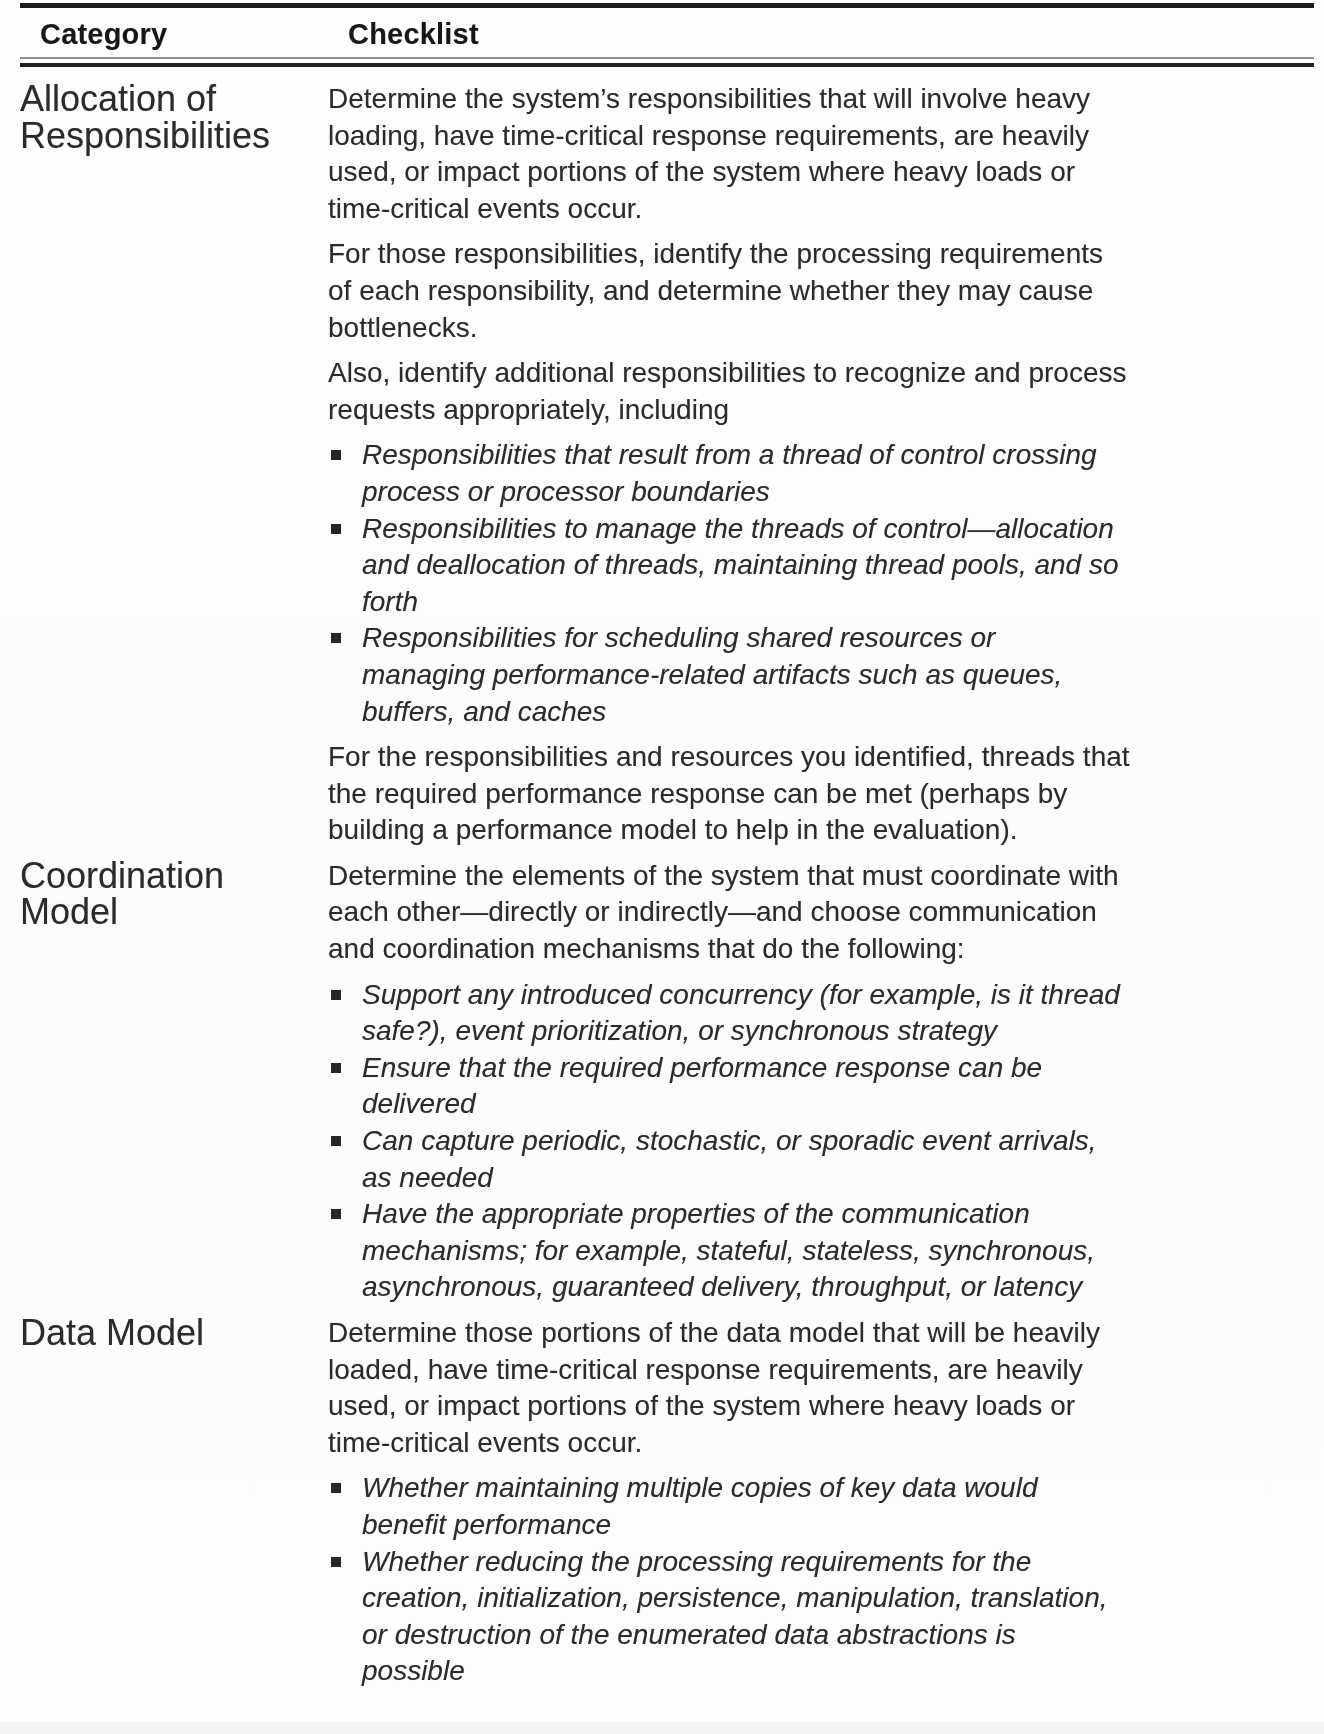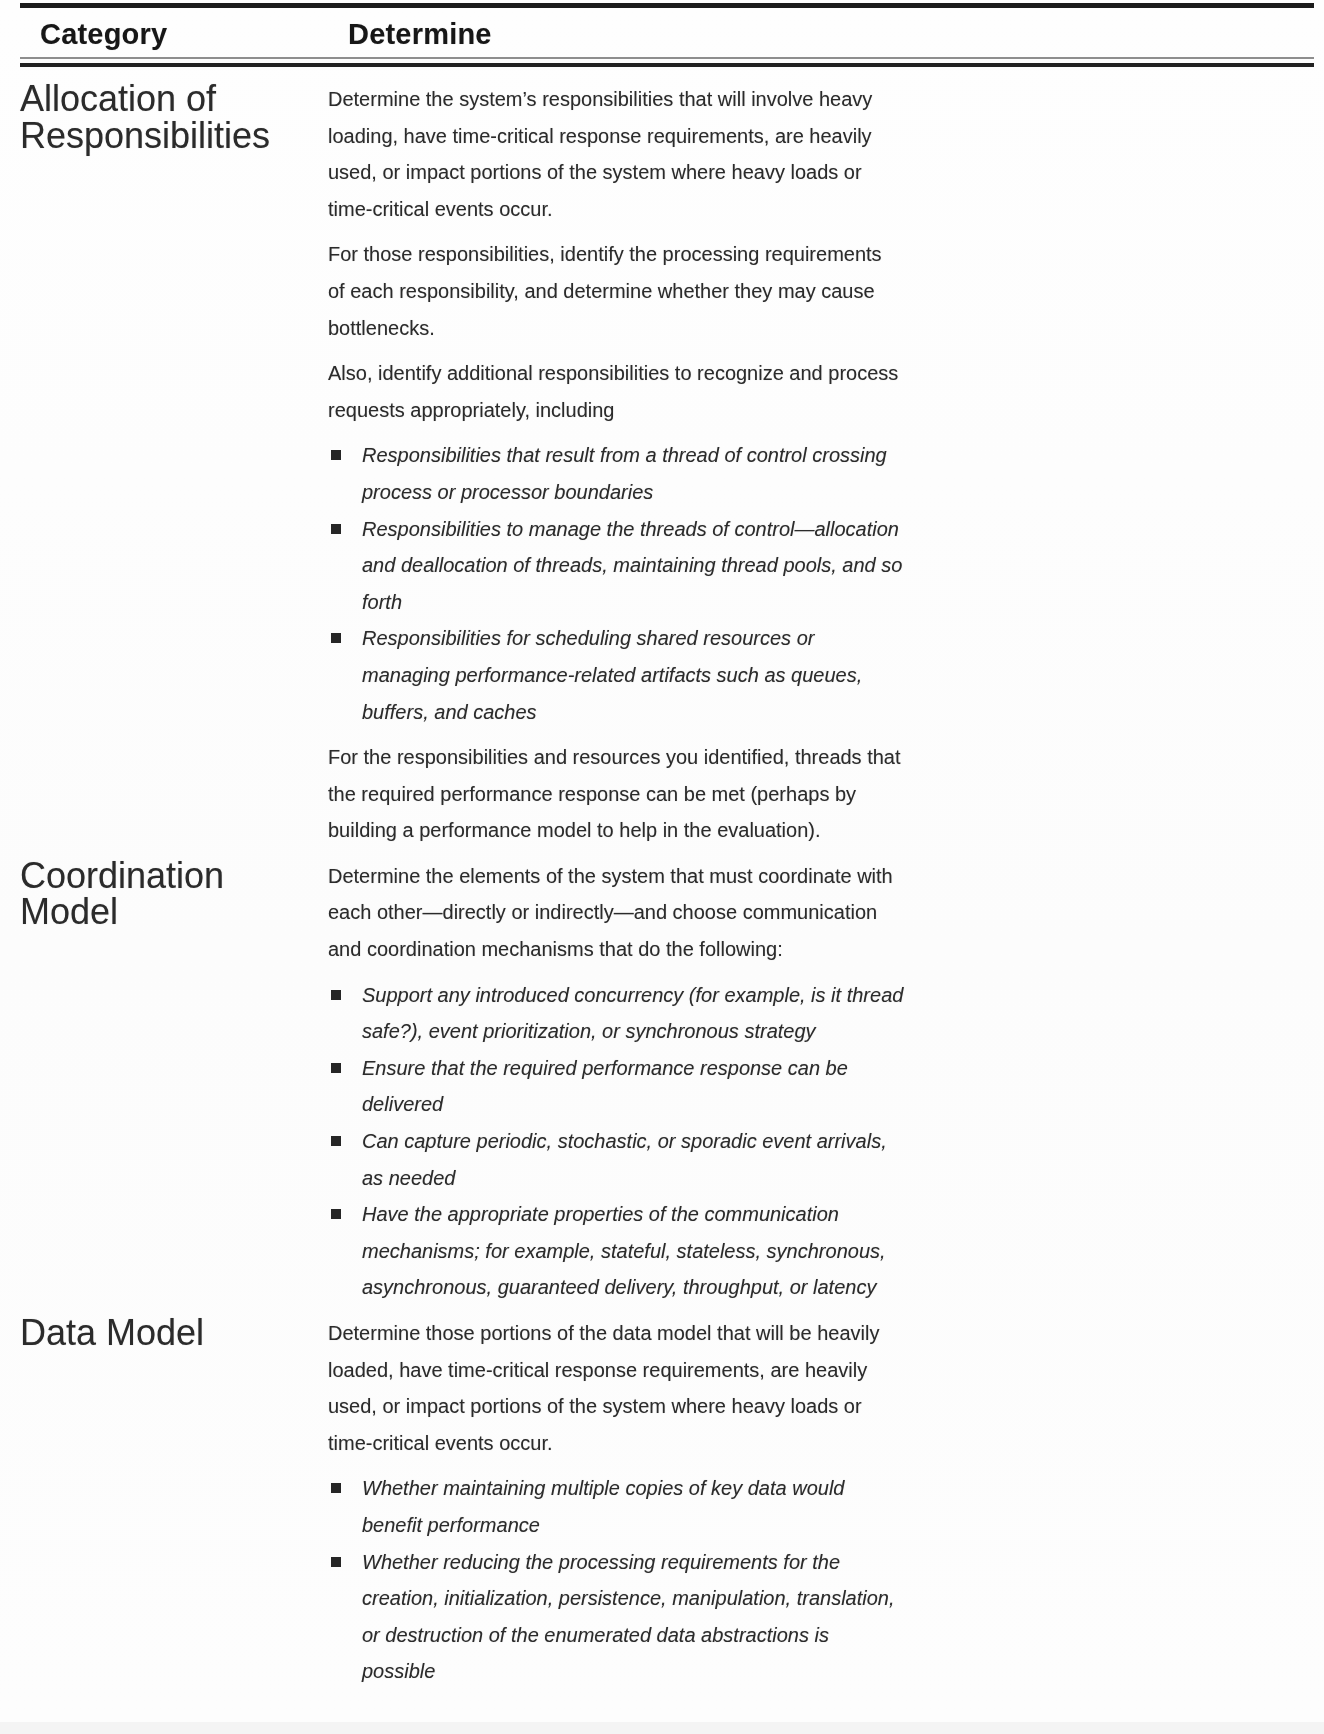--- a/index.html
+++ b/index.html
@@ -66,21 +66,21 @@
     grid-template-columns: 308px 1fr;
   }
   .cat-cell {
     font-size: 36px;
     line-height: 36.6px;
     white-space: pre-line;
     color: #2b2b2b;
     text-shadow: 0 0 1px rgba(60,60,60,0.30);
   }
   .chk-cell {
-    font-size: 20px;
+    font-size: 28px;
     line-height: 36.6px;
     color: #2b2b2b;
     text-shadow: 0 0 1px rgba(60,60,60,0.30);
   }
   .chk-cell p {
     margin: 0 0 9px 0;
     white-space: pre-line;
   }
   .chk-cell ul {
     margin: 0 0 9px 0;
@@ -104,21 +104,21 @@
   }
 </style>
 </head>
 <body>
 
 <div class="page">
   <div class="inner">
     <div class="top-rule"></div>
     <div class="hdr-row">
       <div class="hdr-cell">Category</div>
-      <div class="hdr-cell">Determine</div>
+      <div class="hdr-cell">Checklist</div>
     </div>
     <div class="header-rule"></div>
   </div>
   <div class="tbl-body" id="tbl-body">
       <div class="tbl-row">
         <div class="cat-cell">Allocation of
 Responsibilities</div>
         <div class="chk-cell">
           <p>Determine the system’s responsibilities that will involve heavy
 loading, have time-critical response requirements, are heavily

